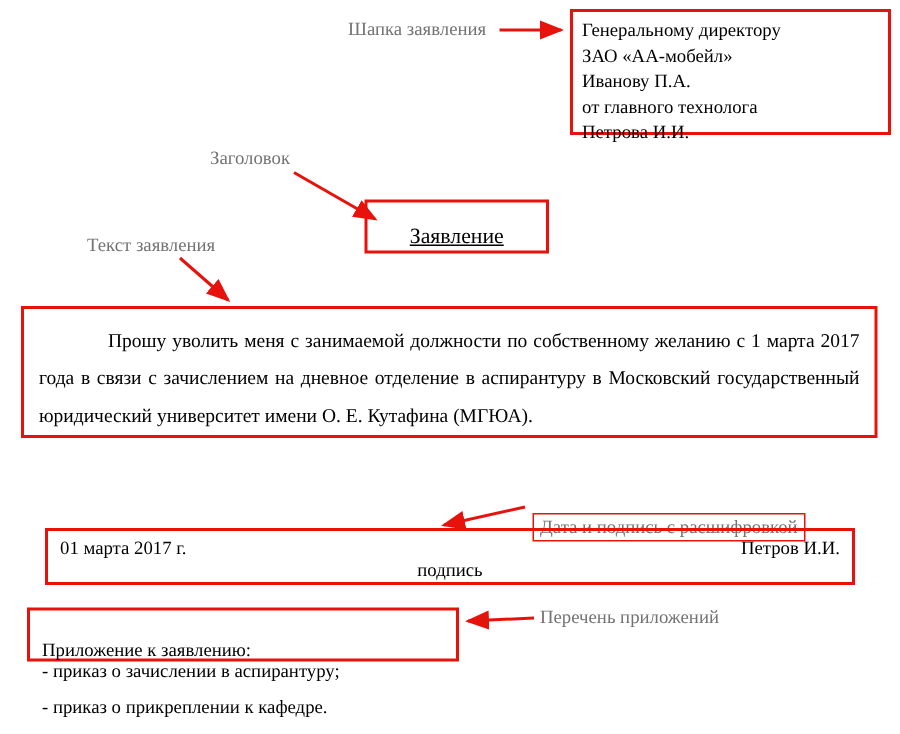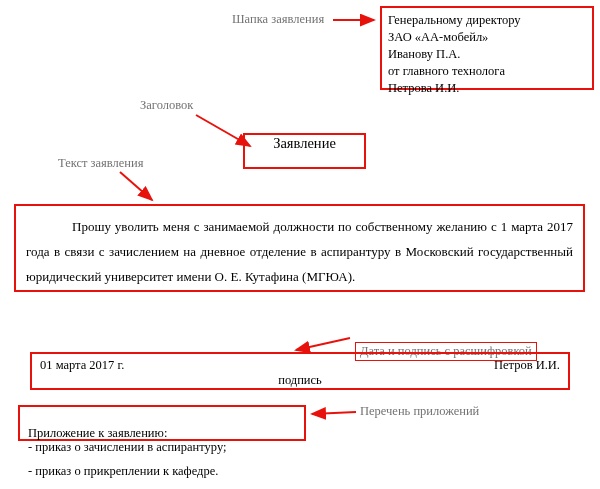--- a/index.html
+++ b/index.html
@@ -51,22 +51,23 @@
     white-space: nowrap;
   }
 
   
   #title-box {
     left: 243px;
     top: 133px;
     width: 123px;
     height: 36px;
     display: flex;
-    align-items: flex-start;
+    align-items: flex-end;
     justify-content: center;
+    text-decoration: underline;
   }
   #title-box .title-text {
     font-size: 14.5px;
   }
 
   
   #body-box {
     left: 14px;
     top: 204px;
     width: 571px;

